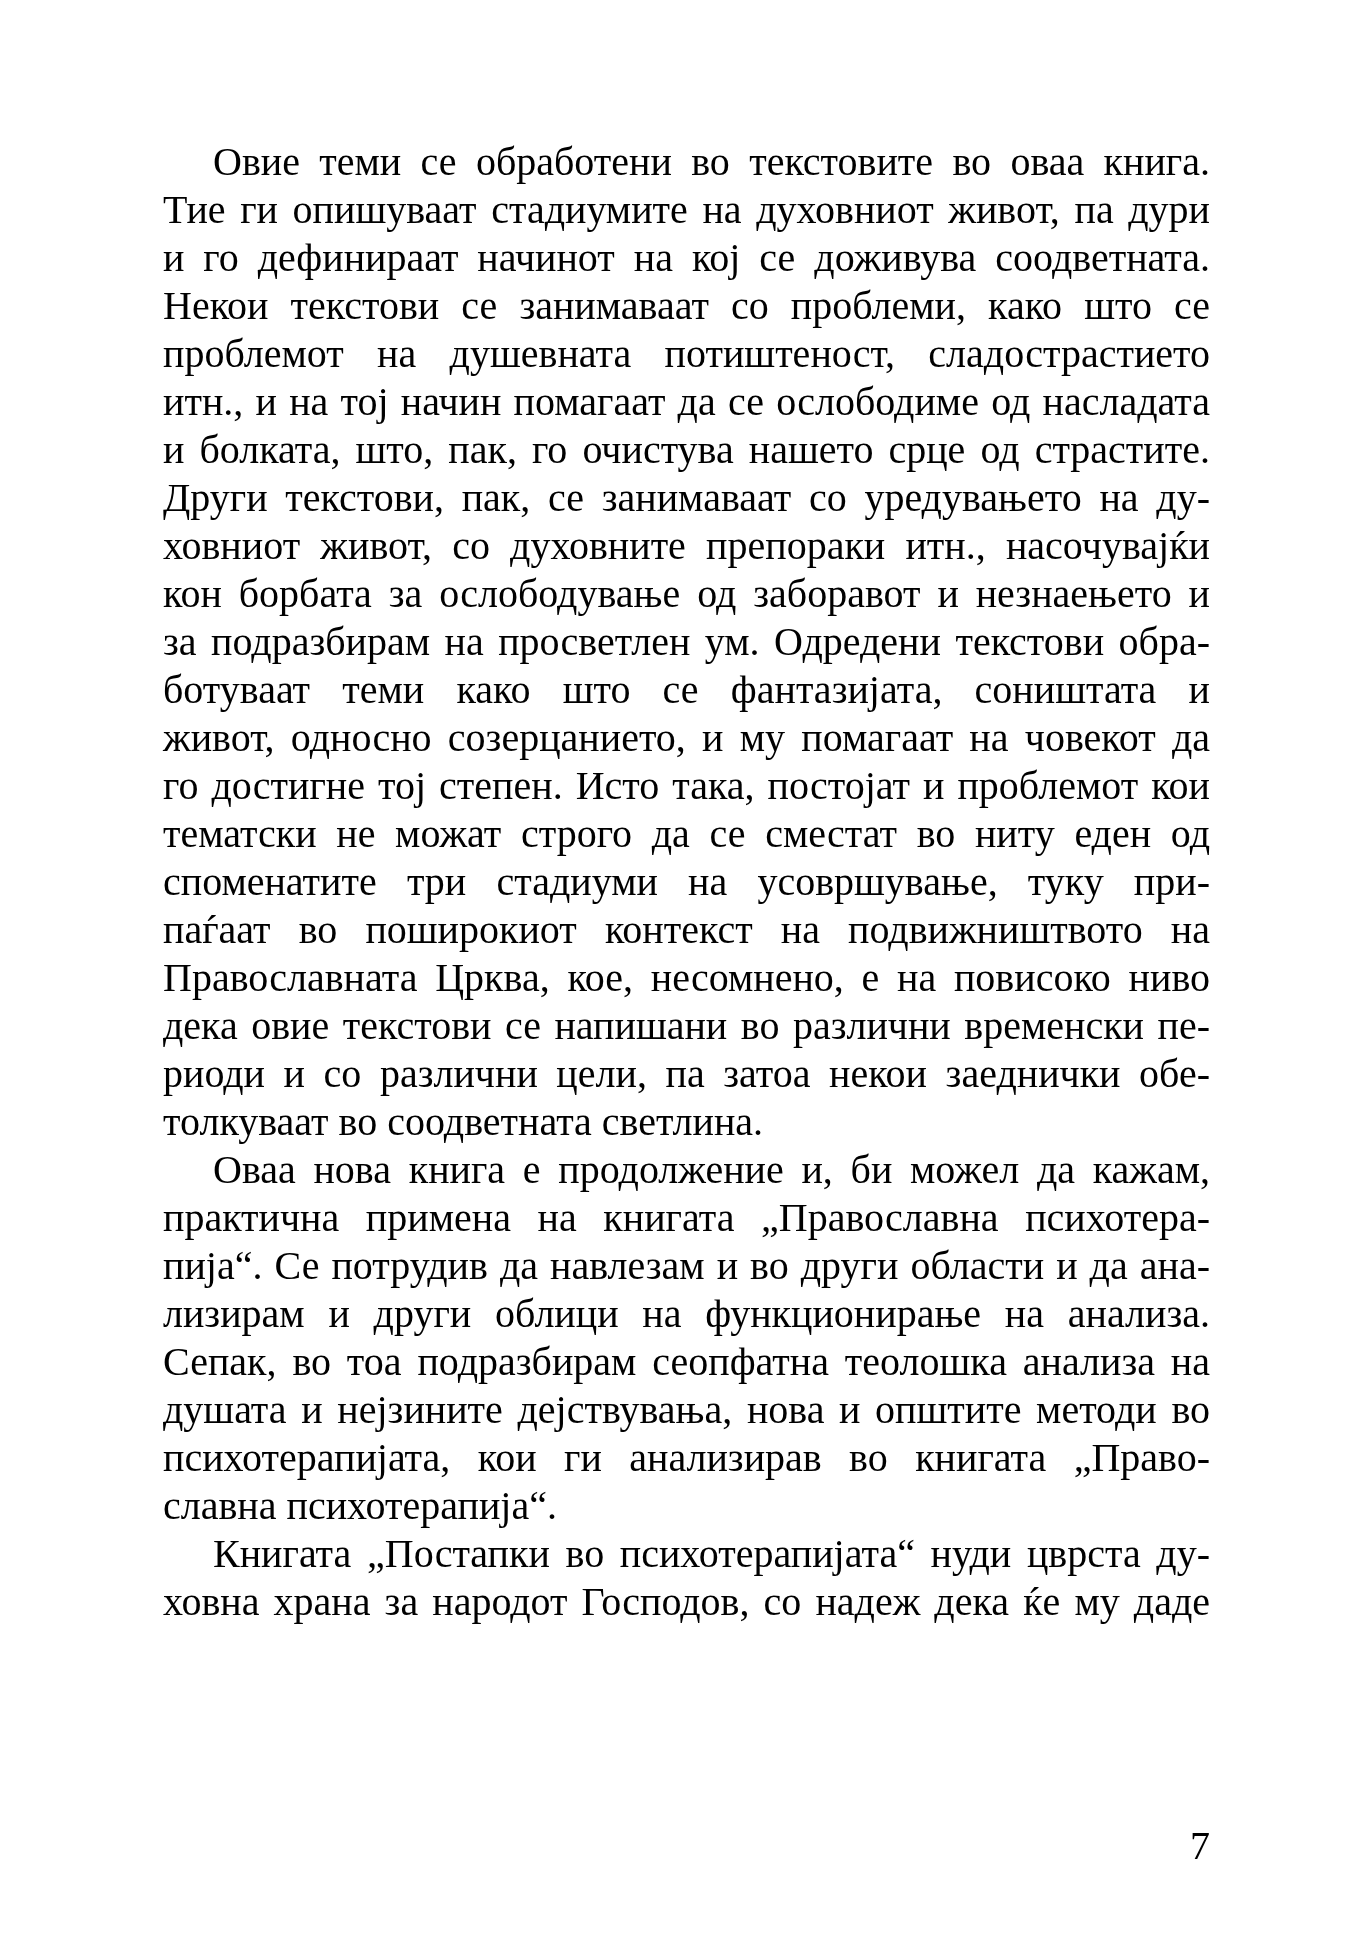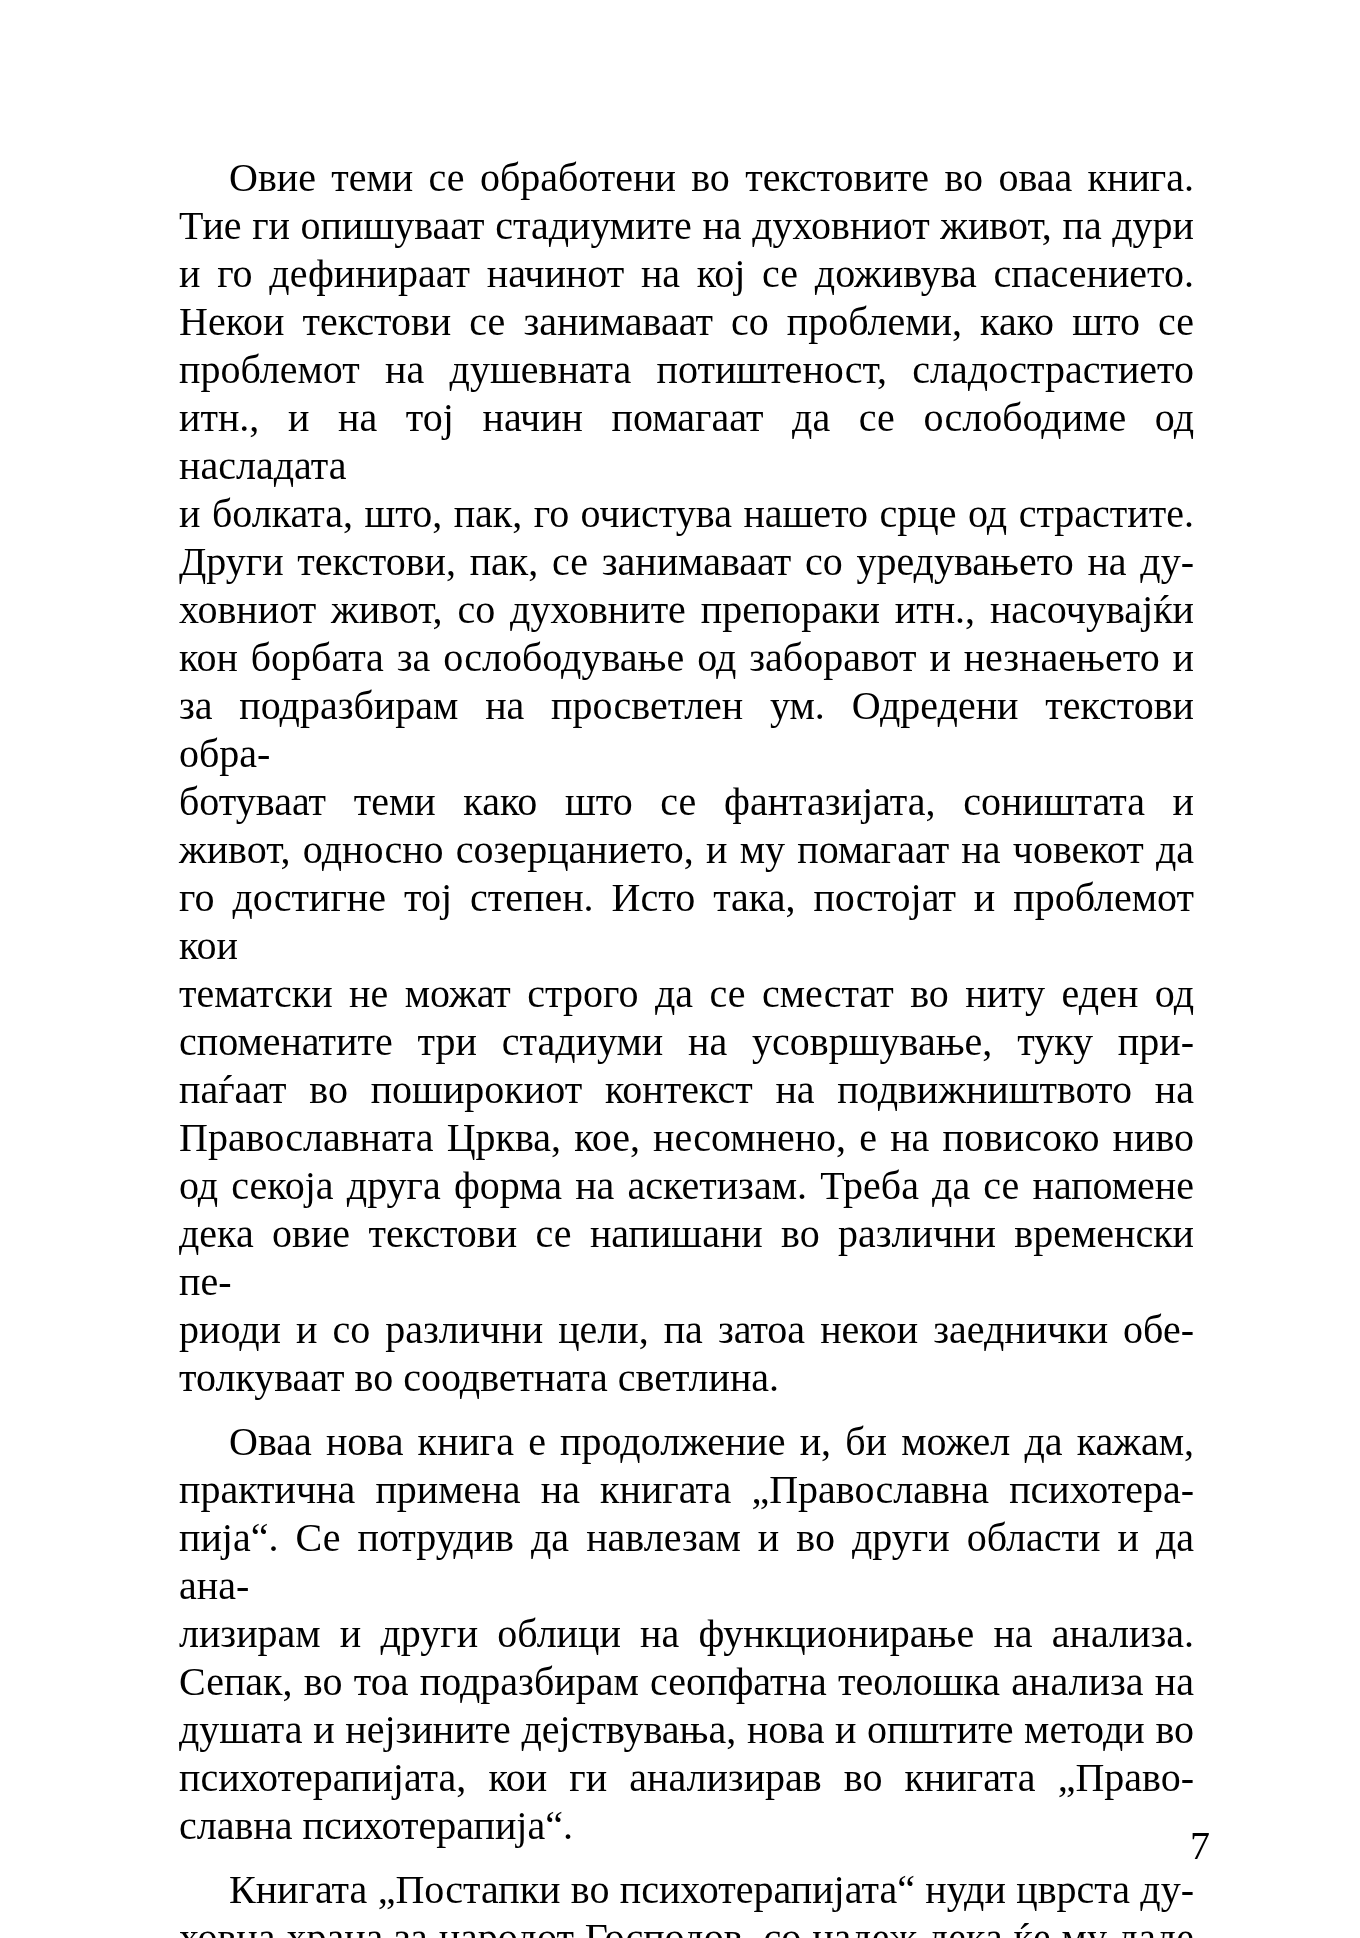--- a/index.html
+++ b/index.html
@@ -15,21 +15,21 @@
     position: relative;
     overflow: hidden;
   }
   .text-block {
     position: absolute;
     left: 163px;
     top: 138px;
     width: 1047px;
   }
   .para {
-    margin: 16px;
+    margin: 0;
     padding: 0;
   }
   .line {
     font-size: 40px;
     line-height: 48px;
     letter-spacing: 0px;
     text-align: justify;
     text-align-last: justify;
     white-space: normal;
   }
@@ -50,37 +50,36 @@
   }
 </style>
 </head>
 <body>
 
 <div class="page">
   <div class="text-block">
       <div class="para">
         <div class="line indent">Овие теми се обработени во текстовите во оваа книга.</div>
         <div class="line">Тие ги опишуваат стадиумите на духовниот живот, па дури</div>
-        <div class="line">и го дефинираат начинот на кој се доживува спасението.</div>
+        <div class="line">и го дефинираат начинот на кој се доживува соодветната.</div>
         <div class="line">Некои текстови се занимаваат со проблеми, како што се</div>
         <div class="line">проблемот на душевната потиштеност, сладострастието</div>
         <div class="line">итн., и на тој начин помагаат да се ослободиме од насладата</div>
         <div class="line">и болката, што, пак, го очистува нашето срце од страстите.</div>
         <div class="line">Други текстови, пак, се занимаваат со уредувањето на ду-</div>
         <div class="line">ховниот живот, со духовните препораки итн., насочувајќи</div>
         <div class="line">кон борбата за ослободување од заборавот и незнаењето и</div>
         <div class="line">за подразбирам на просветлен ум. Одредени текстови обра-</div>
         <div class="line">ботуваат теми како што се фантазијата, соништата и</div>
         <div class="line">живот, односно созерцанието, и му помагаат на човекот да</div>
         <div class="line">го достигне тој степен. Исто така, постојат и проблемот кои</div>
         <div class="line">тематски не можат строго да се сместат во ниту еден од</div>
         <div class="line">споменатите три стадиуми на усовршување, туку при-</div>
         <div class="line">паѓаат во поширокиот контекст на подвижништвото на</div>
         <div class="line">Православната Црква, кое, несомнено, е на повисоко ниво</div>
-        <div class="line">од секоја друга форма на аскетизам. Треба да се напомене</div>
         <div class="line">дека овие текстови се напишани во различни временски пе-</div>
         <div class="line">риоди и со различни цели, па затоа некои заеднички обе-</div>
         <div class="line flush">толкуваат во соодветната светлина.</div>
       </div>
       <div class="para">
         <div class="line indent">Оваа нова книга е продолжение и, би можел да кажам,</div>
         <div class="line">практична примена на книгата „Православна психотера-</div>
         <div class="line">пија“. Се потрудив да навлезам и во други области и да ана-</div>
         <div class="line">лизирам и други облици на функционирање на анализа.</div>
         <div class="line">Сепак, во тоа подразбирам сеопфатна теолошка анализа на</div>

